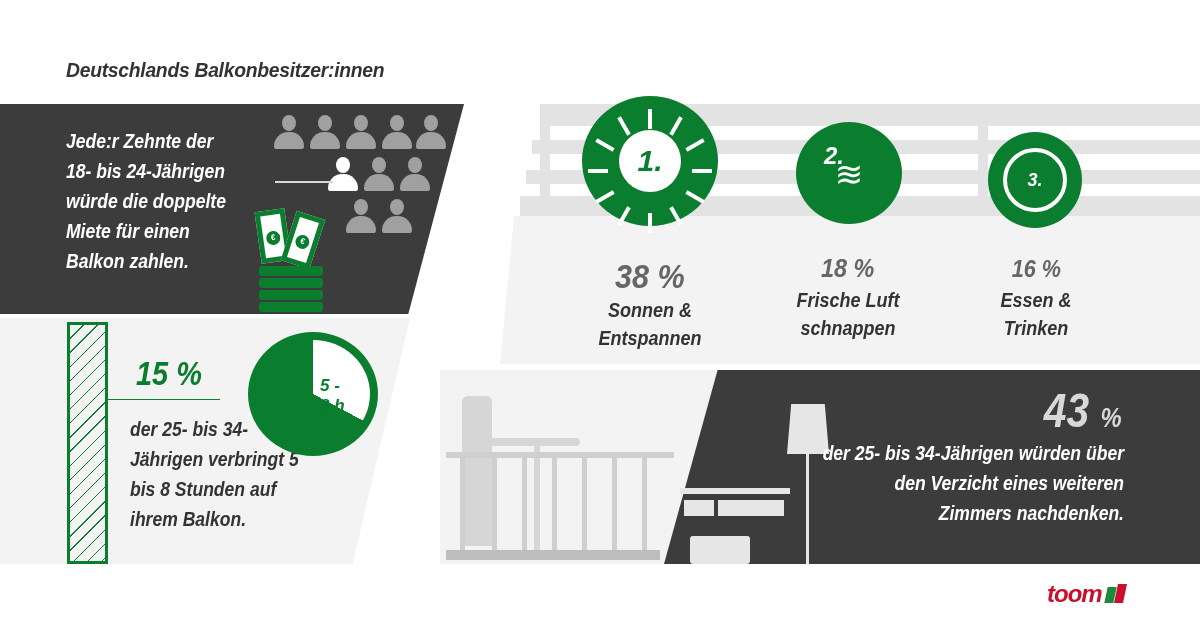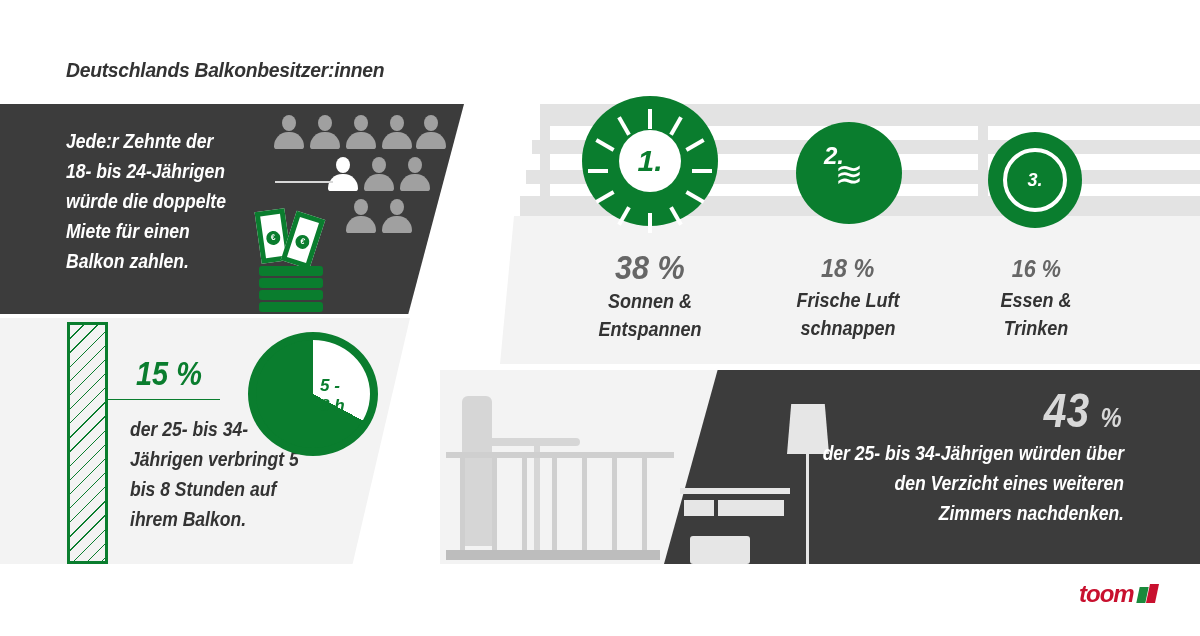--- a/index.html
+++ b/index.html
@@ -51,21 +51,21 @@
   .light-panel-3 { position: absolute; left: 440px; top: 370px; width: 290px; height: 194px; background: #f3f3f3;
                    clip-path: polygon(0 0, 100% 0, 86% 100%, 0 100%); }
   .dark-panel-4 { position: absolute; left: 664px; top: 370px; width: 536px; height: 194px; background: #3c3c3c;
                   clip-path: polygon(10% 0, 100% 0, 100% 100%, 0 100%); }
   .pct-43 { position: absolute; right: 78px; top: 383px; font-size: 48px; font-weight: bold; font-style: italic; color: #d8d8d8;
             transform: scaleX(0.85); transform-origin: right; }
   .pct-43 .sym { font-size: 28px; }
   .text-4 { position: absolute; right: 76px; top: 438px; width: 340px; text-align: right; font-size: 19.5px; line-height: 30px;
             font-weight: bold; font-style: italic; color: #ffffff; transform: scaleX(0.9); transform-origin: right; }
   .logo { position: absolute; left: 1047px; top: 580px; display: flex; align-items: center; }
-  .logo-text { font-size: 24px; font-weight: bold; font-style: italic; color: #c8102e; letter-spacing: -1px; margin-left: 32px; }
+  .logo-text { font-size: 24px; font-weight: bold; font-style: italic; color: #c8102e; letter-spacing: -1px; }
   .logo-mark { width: 20px; height: 20px; margin-left: 4px; position: relative; }
   .logo-mark .g { position: absolute; left: 0; top: 3px; width: 9px; height: 16px; background: #1a8a3c; transform: skewX(-12deg); }
   .logo-mark .r { position: absolute; left: 10px; top: 0; width: 9px; height: 19px; background: #c8102e; transform: skewX(-12deg); }
   .gray-shape { position: absolute; background: #cfcfcf; }
   .light-furn { position: absolute; background: #e6e6e6; }
 </style>
 </head>
 <body>
 
 <div class="title">Deutschlands Balkonbesitzer:innen</div>
@@ -171,21 +171,21 @@
   <span class="numtext" style="font-size:24px;margin-left:-30px;margin-top:-20px">2.</span>
   <span style="color:#fff;font-size:34px;line-height:20px;margin-top:-6px">≋</span>
 </div>
 
 <div class="badge" style="left:988px;top:132px;width:94px;height:96px;">
   <div style="width:64px;height:64px;border-radius:50%;border:4px solid #fff;display:flex;align-items:center;justify-content:center;">
     <span class="numtext" style="font-size:18px">3.</span>
   </div>
 </div>
 
-<div class="stat" style="left:560px;top:247px;">
+<div class="stat" style="left:560px;top:256px;">
   <span class="pct" style="font-size:34px;line-height:40px">38 %</span>
   <span class="lbl">Sonnen &amp;</span>
   <span class="lbl">Entspannen</span>
 </div>
 <div class="stat" style="left:758px;top:250px;">
   <span class="pct" style="font-size:26px;line-height:36px">18 %</span>
   <span class="lbl">Frische Luft</span>
   <span class="lbl">schnappen</span>
 </div>
 <div class="stat" style="left:946px;top:252px;">

